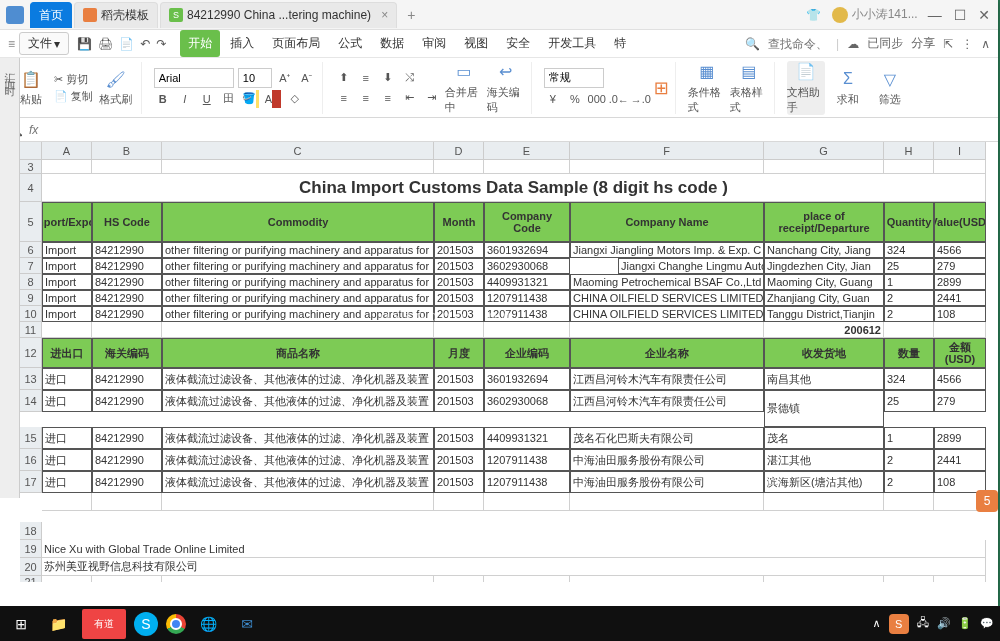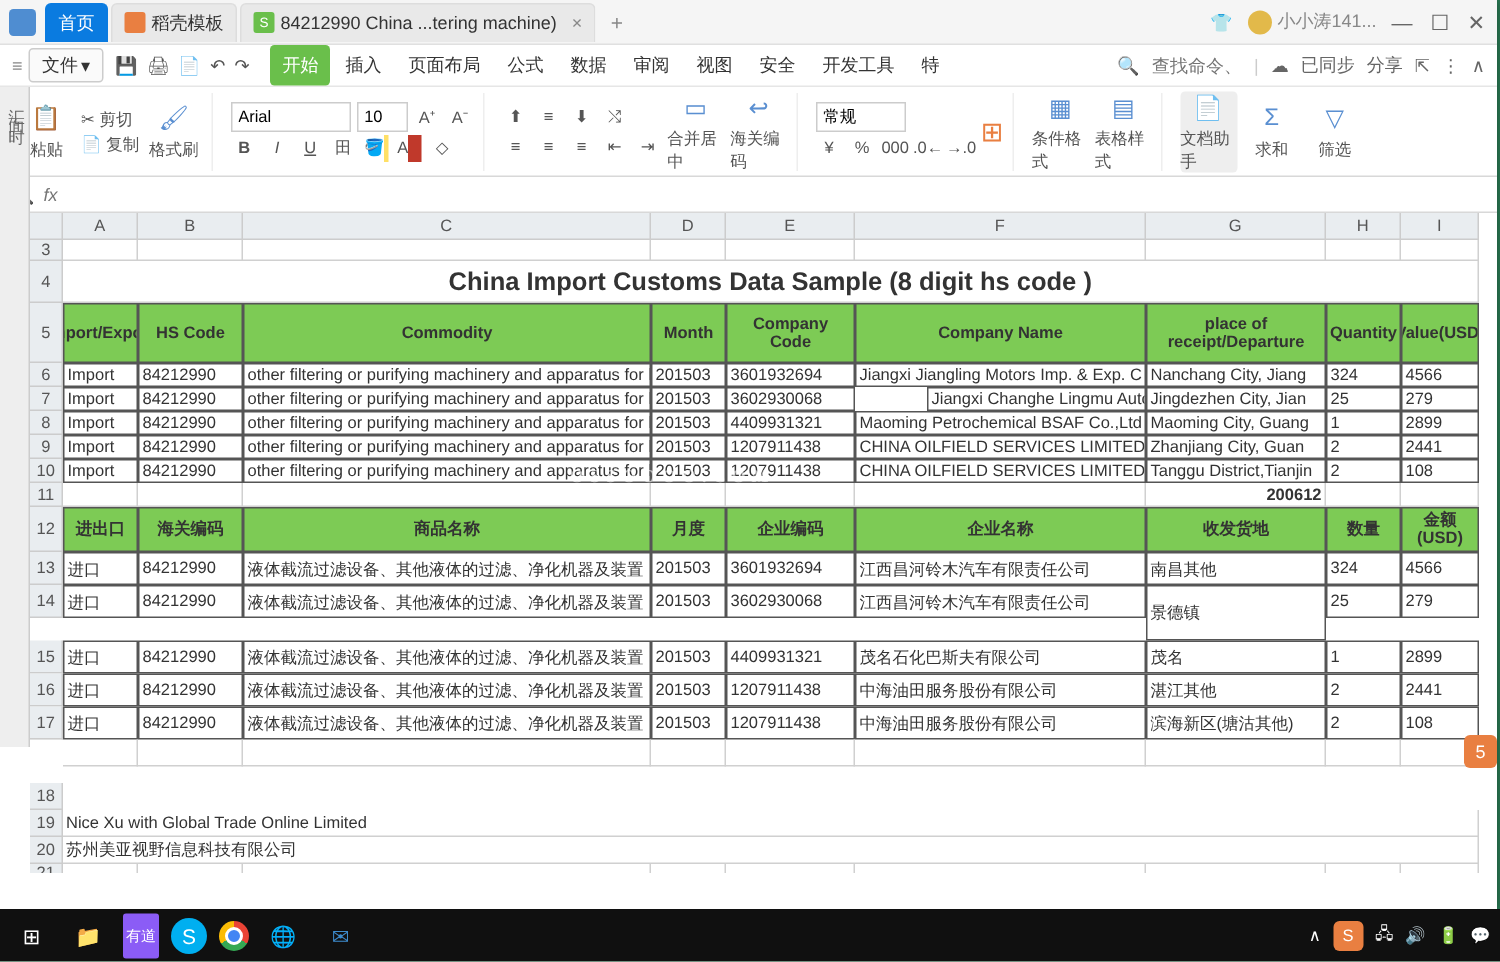--- a/index.html
+++ b/index.html
@@ -54,21 +54,21 @@
 .hdr-green { background: #7dcb55; font-weight: bold; text-align: center; justify-content: center; border: 1px solid #555; }
 .title-row { font-weight: bold; font-size: 17px; justify-content: center; }
 .data-cell { border: 1px solid #555; }
 
 .leftstrip { position: absolute; left: 0; top: 58px; width: 20px; height: 440px; background: #eee; border-right: 1px solid #ccc; display: flex; flex-direction: column; align-items: center; gap: 6px; padding-top: 6px; color: #666; }
 .leftstrip span { writing-mode: vertical-rl; font-size: 11px; }
 
 .taskbar { position: absolute; bottom: 0; left: 0; width: 1000px; height: 35px; background: #101010; display: flex; align-items: center; gap: 8px; padding: 0 6px; }
 .taskbar .tb-icon { width: 30px; height: 30px; display: flex; align-items: center; justify-content: center; color: #fff; font-size: 14px; }
 .taskbar .tb-icon.folder { color: #f0c96a; }
-.taskbar .tb-icon.red { background: #8b5cf6; border-radius: 2px; font-size: 10px; width: 24px; }
+.taskbar .tb-icon.red { background: #ef4444; border-radius: 2px; font-size: 10px; width: 44px; }
 .taskbar .tb-icon.skype { background: #00aff0; border-radius: 50%; width: 24px; height: 24px; }
 .taskbar .tb-icon.chrome { background: conic-gradient(#ea4335 0 120deg,#34a853 120deg 240deg,#fbbc05 240deg 360deg); border-radius: 50%; width: 20px; height: 20px; position: relative; }
 .taskbar .tb-icon.chrome::after { content:''; position:absolute; width:8px; height:8px; background:#4285f4; border:2px solid #fff; border-radius:50%; top:4px; left:4px; }
 .taskbar .tray { margin-left: auto; display: flex; align-items: center; gap: 8px; color: #fff; font-size: 11px; }
 .tray .sogo { width: 20px; height: 20px; background: #e97f41; border-radius: 4px; display: flex; align-items: center; justify-content: center; color: #fff; font-size: 11px; }
 
 .float-icon { position: absolute; right: 2px; top: 490px; width: 22px; height: 22px; background: #e97f41; border-radius: 4px; color: #fff; display: flex; align-items: center; justify-content: center; font-size: 12px; }
 .watermark { position: absolute; top: 310px; left: 380px; color: rgba(255,255,255,.6); font-size: 12px; letter-spacing: 4px; pointer-events: none; z-index: 50; font-weight: bold; font-family: Liberation Serif, serif; }
 </style>
 </head>

